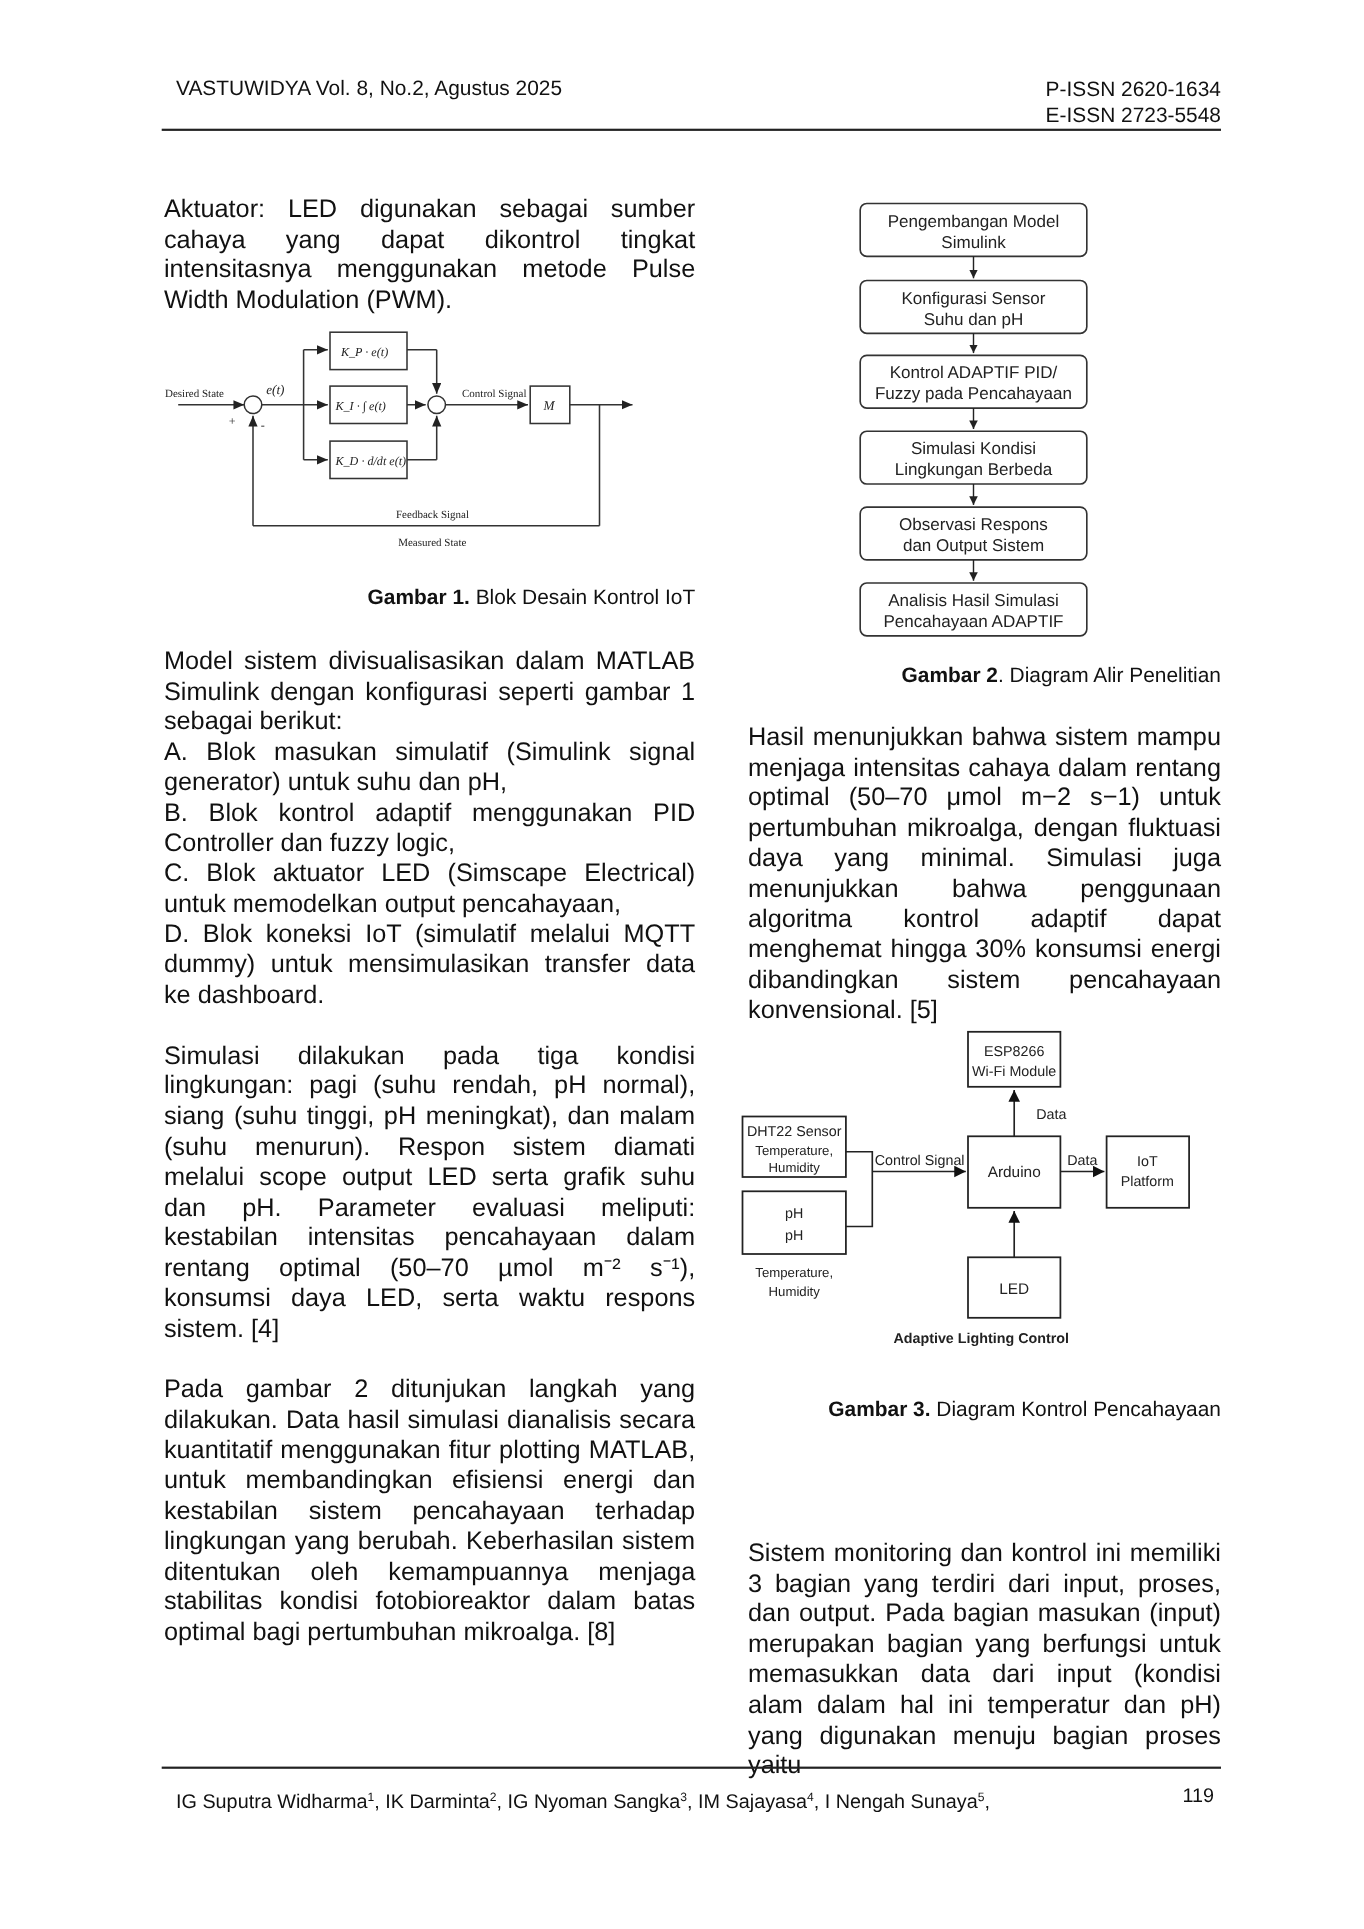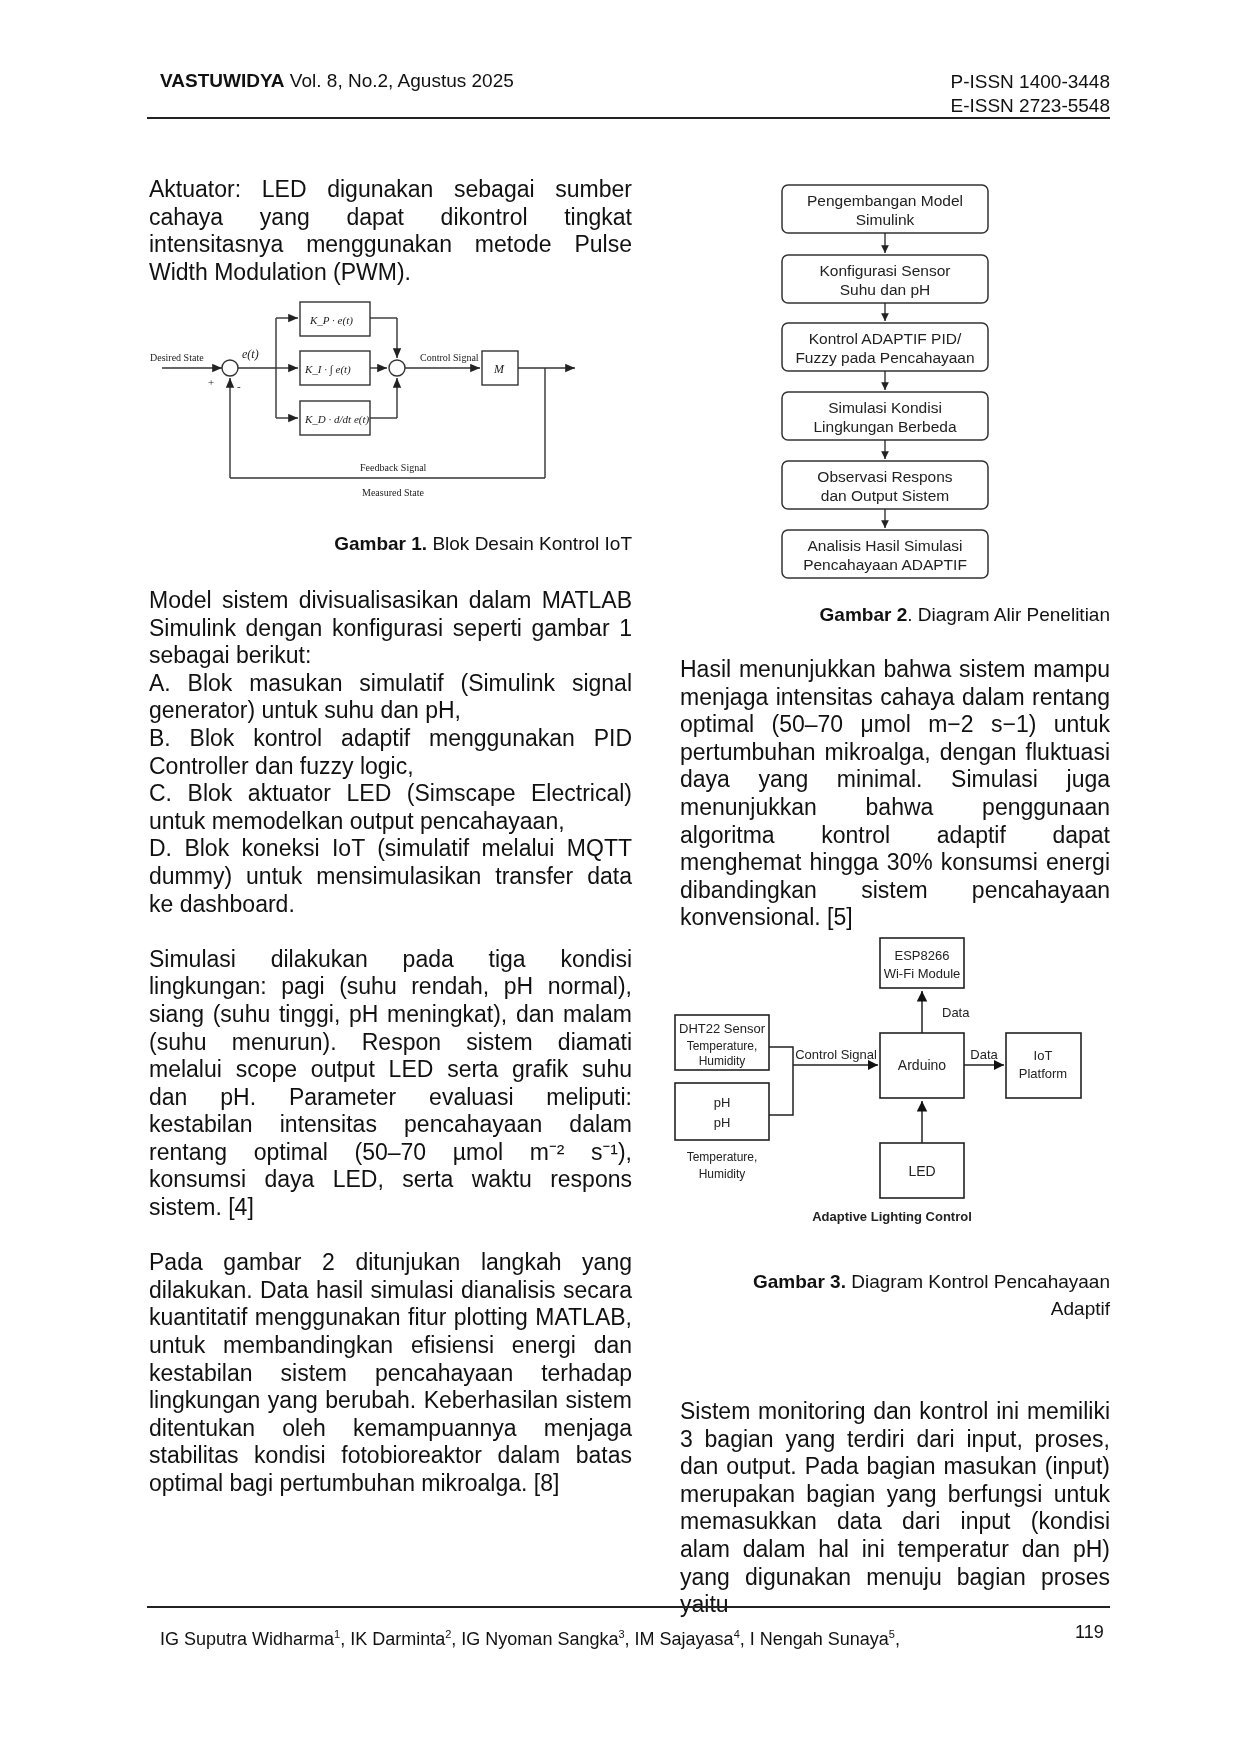--- a/index.html
+++ b/index.html
@@ -1,20 +1,20 @@
 <!DOCTYPE html>
 <html><head>
 <meta charset="utf-8">
 <style>
   html, body { margin:0; padding:0; background:#fff; }
   body { width:1240px; height:1754px; position:relative; overflow:hidden; color:#111;
          font-family:"Liberation Sans", sans-serif; }
   .abs { position:absolute; }
   .hdr-left { left:160px; top:70px; font-size:19px; }
-  .hdr-left b { font-weight:bold; }
+  .hdr-left b { font-weight:normal; }
   .hdr-right { right:130px; top:70px; font-size:19px; text-align:right; line-height:24px; }
   .hdr-rule { left:147px; top:117px; width:963px; height:2px; background:#222; }
   .col { position:absolute; font-size:23px; line-height:27.6px; text-align:justify; }
   .col p { margin:0; }
   .col .gap { height:27.6px; }
   .left { left:149px; width:483px; }
   .right { left:680px; width:430px; }
   .caption { text-align:right; font-size:19px; }
   .caption b { font-weight:bold; }
   .foot-rule { left:147px; top:1606px; width:963px; height:1.5px; background:#222; }
@@ -25,21 +25,21 @@
   .flow text, .ctl text { font-family:"Liberation Sans", sans-serif; }
 </style>
 </head>
 <body>
 
 <div class="abs hdr-left">
   <b>VASTUWIDYA</b>
   <span>Vol. 8, No.2, Agustus 2025</span>
 </div>
 <div class="abs hdr-right">
-  <div>P-ISSN 1400-3448</div>
+  <div>P-ISSN 2620-1634</div>
   <div>E-ISSN 2723-5548</div>
 </div>
 <div class="abs hdr-rule"></div>
 
 <div class="col left" style="top:176px;">
   <p>Aktuator: LED digunakan sebagai sumber cahaya yang dapat dikontrol tingkat intensitasnya menggunakan metode Pulse Width Modulation (PWM).</p>
 </div>
 
 <svg class="abs" style="left:150px; top:298px;" width="430" height="200" viewBox="0 0 430 200">
   <defs>
@@ -189,21 +189,20 @@
     <text x="312" y="124">Data</text>
     <text x="371" y="125">IoT</text>
     <text x="371" y="143">Platform</text>
     <text x="250" y="241" font-size="14">LED</text>
     <text x="220" y="286" font-weight="bold">Adaptive Lighting Control</text>
   </g>
 </svg>
 
 <div class="abs caption" style="left:680px; width:430px; top:1268px; line-height:27px;">
   <div><b>Gambar 3.</b><span> Diagram Kontrol Pencahayaan</span></div>
-  <div>Adaptif</div>
 </div>
 
 <div class="col right" style="top:1350px;margin-top:48px;">
   <p>Sistem monitoring dan kontrol ini memiliki 3 bagian yang terdiri dari input, proses, dan output. Pada bagian masukan (input) merupakan bagian yang berfungsi untuk memasukkan data dari input (kondisi alam dalam hal ini temperatur dan pH) yang digunakan menuju bagian proses yaitu</p>
 </div>
 
 <div class="abs foot-rule"></div>
 <div class="abs footer">
   <div>
     <span>IG Suputra Widharma</span><sup>1</sup><span>, IK Darminta</span><sup>2</sup><span>, IG Nyoman Sangka</span><sup>3</sup><span>, IM Sajayasa</span><sup>4</sup><span>, I Nengah Sunaya</span><sup>5</sup><span>,</span>

